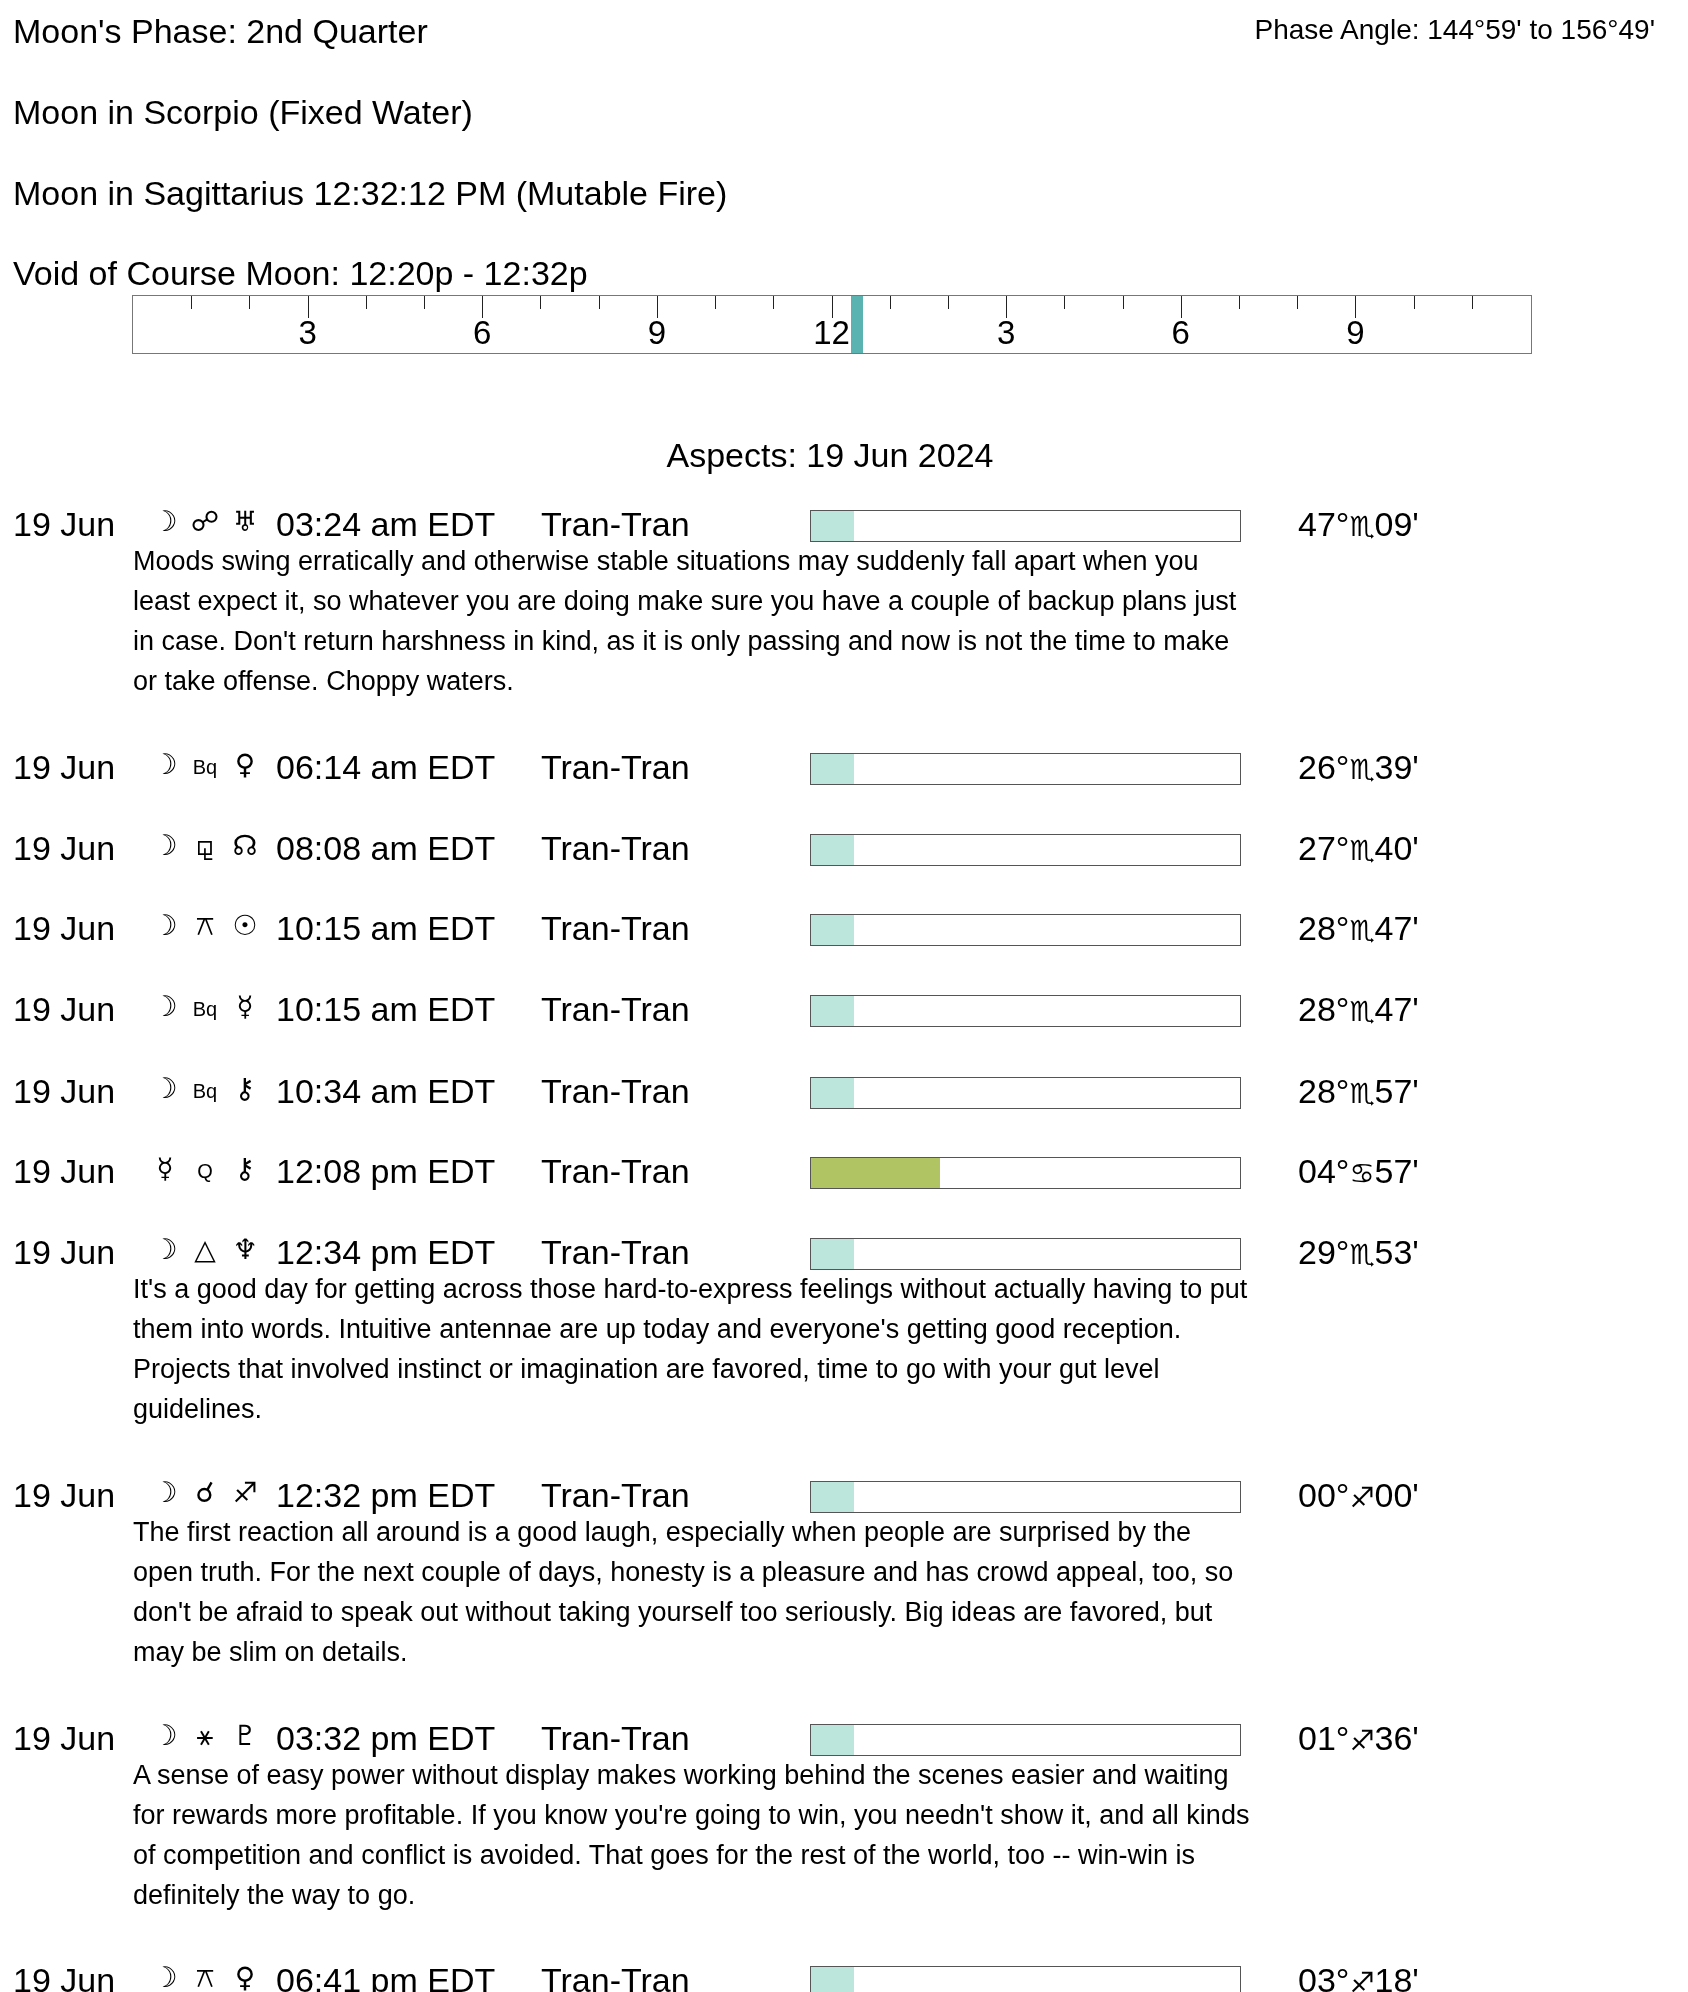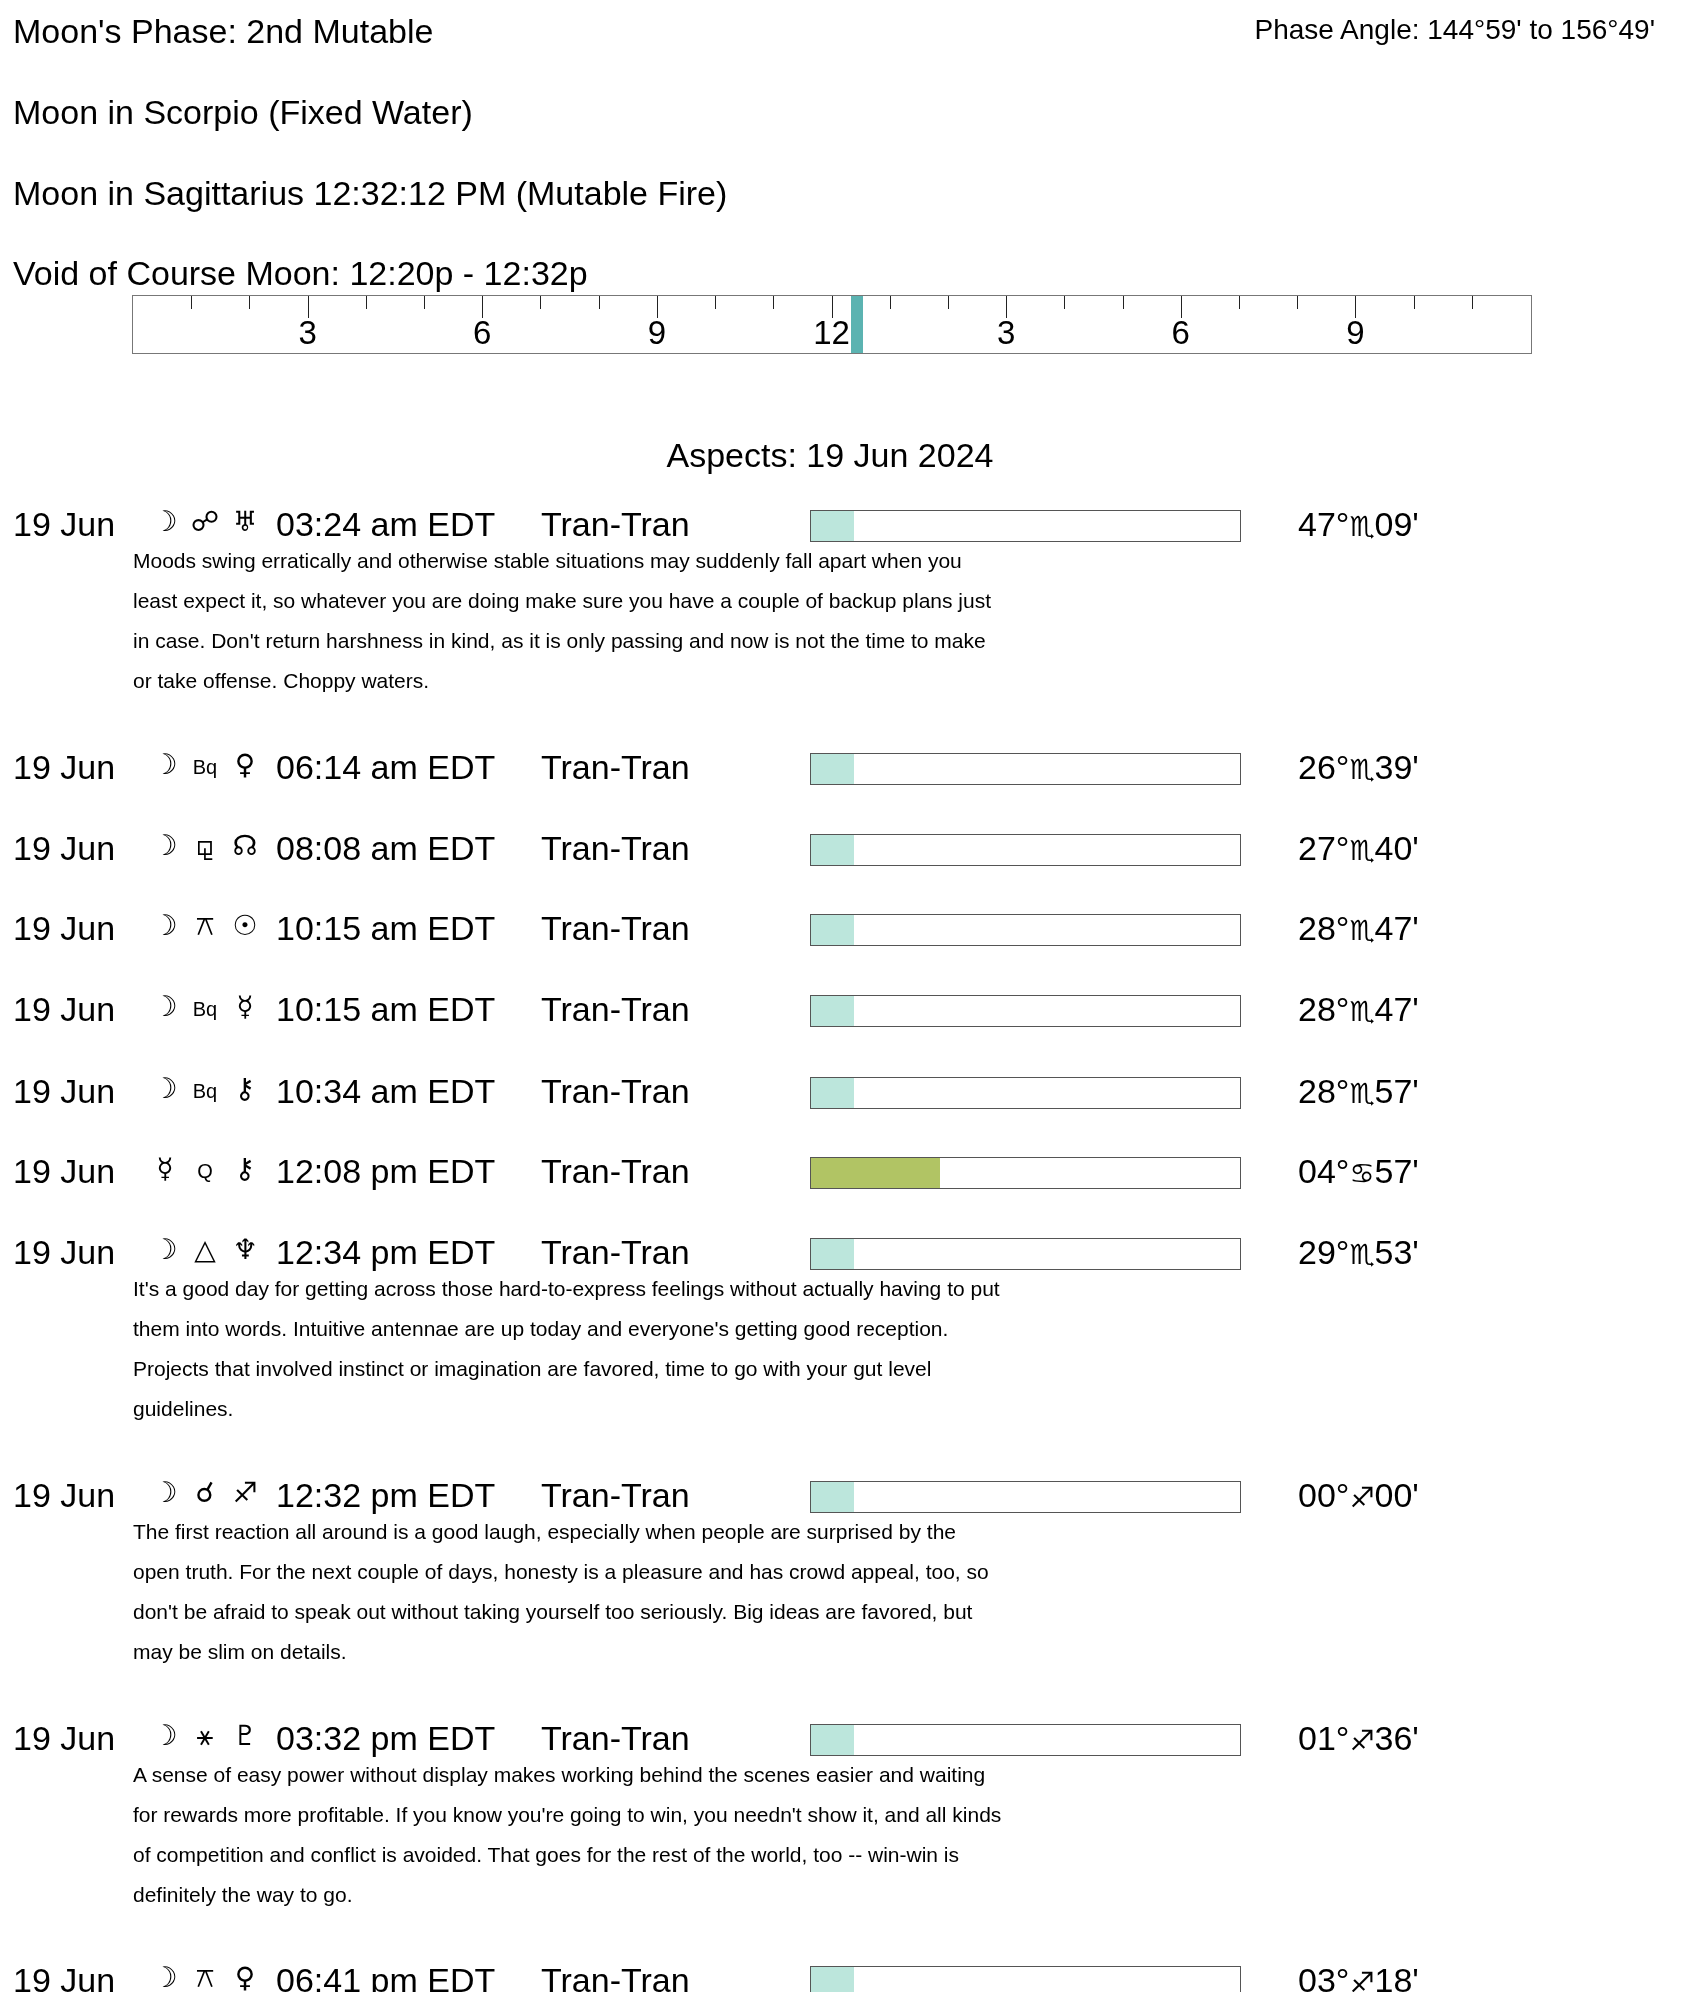--- a/index.html
+++ b/index.html
@@ -27,27 +27,27 @@
   .row .glyphs .asp-small { font-size: 20px; font-family: "Liberation Sans", sans-serif; }
   .row .time { position: absolute; left: 276px; top: 0; }
   .row .type { position: absolute; left: 541px; top: 0; }
   .row .bar {
     position: absolute; left: 810px; top: 5px; width: 431px; height: 32px;
     border: 1.5px solid #555; box-sizing: border-box; background: #fff; overflow: hidden;
   }
   .row .bar .fill { position: absolute; left: 0; top: 0; bottom: 0; }
   .row .deg { position: absolute; left: 1298px; top: 0; }
   .row .deg .sign { font-family: "DejaVu Sans", sans-serif; font-size: 28px; }
-  .desc { position: absolute; left: 133px; font-size: 21px; line-height: 40px; }
+  .desc { position: absolute; left: 133px; font-size: 27px; line-height: 40px; }
   .desc div { white-space: nowrap; }
 </style>
 </head>
 <body>
 
-<div class="abs hdr" style="top:12px">Moon's Phase:  2nd Mutable</div>
+<div class="abs hdr" style="top:12px">Moon's Phase:  2nd Quarter</div>
 <div class="abs phase-angle">Phase Angle:  144°59' to 156°49'</div>
 <div class="abs hdr" style="top:93px">Moon in Scorpio   (Fixed Water)</div>
 <div class="abs hdr" style="top:174px">Moon in Sagittarius 12:32:12 PM  (Mutable Fire)</div>
 <div class="abs hdr" style="top:254px">Void of Course Moon:  12:20p -  12:32p</div>
 
 <div class="timeline" id="timeline">
     <div class="tick minor" style="left: 58.2083px;"></div>
     <div class="tick minor" style="left: 116.417px;"></div>
     <div class="tick major" style="left: 174.625px;"></div>
     <div class="tick minor" style="left: 232.833px;"></div>

